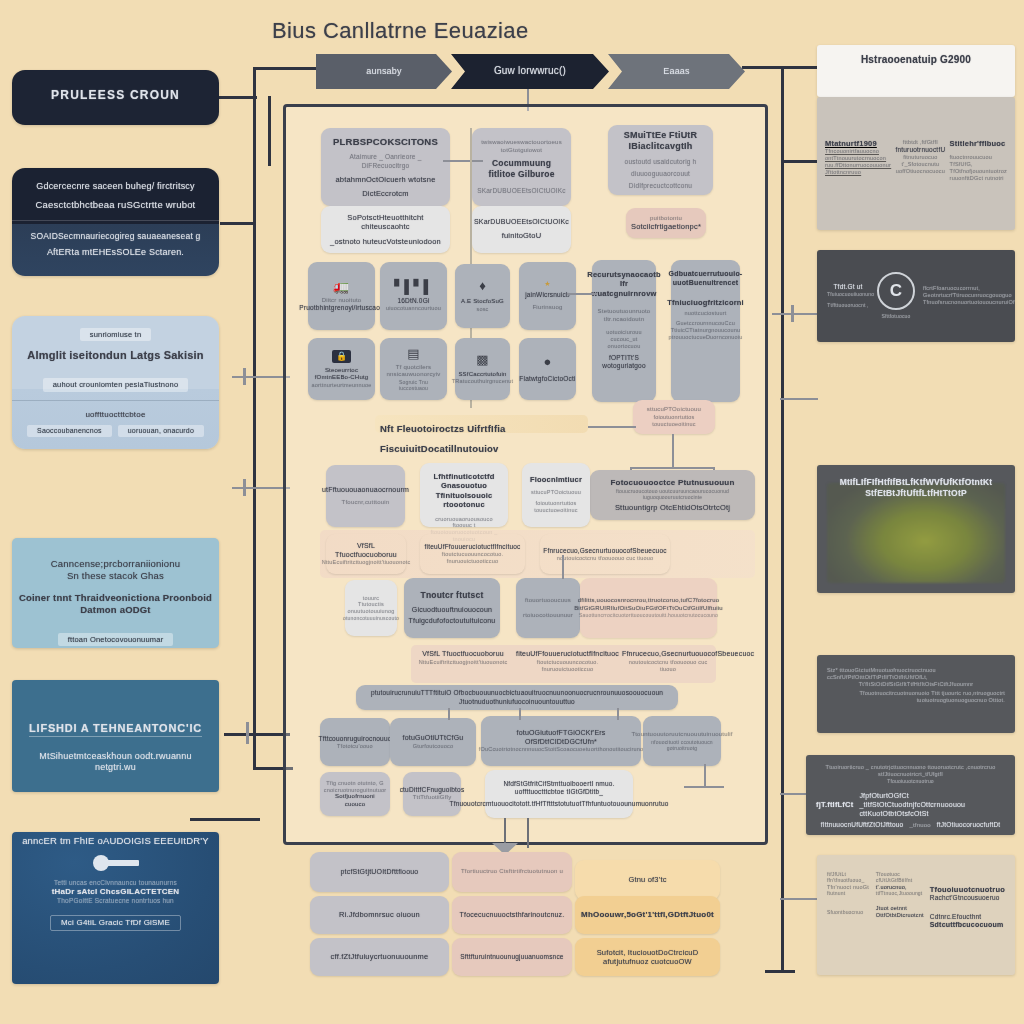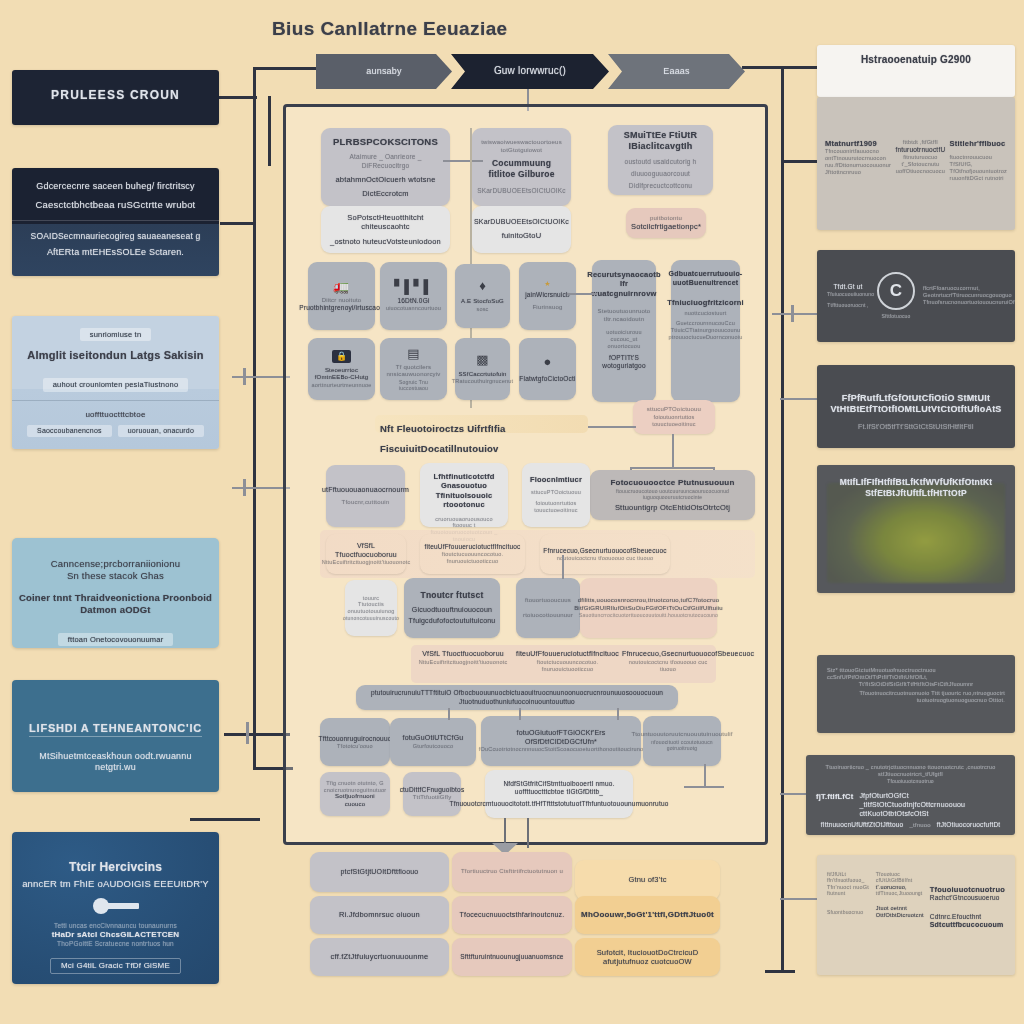--- a/index.html
+++ b/index.html
@@ -22,21 +22,21 @@
   
   .line{position:absolute;background:#2f3340;}
   .line.h{height:3px;}
   .line.v{width:3px;}
   .line.thin{background:#8d8f97;}
   .line.thin.h{height:2px;}
   .line.thin.v{width:2px;}
   .tick{position:absolute;background:#8d8f97;}
 
   
-  .lcard{position:absolute;border-radius:3px;overflow:hidden;
+  .lcard{position:absolute;border-radius:13px;overflow:hidden;
     box-shadow:0 1px 3px rgba(40,35,25,.18);}
   .lcard.dark{background:#1d2434;}
   .lcard.dark2{background:linear-gradient(#1b2232 0%,#1b2232 52%,#2c3e57 52%,#2f4460 100%);}
   .lcard.pale{background:linear-gradient(#c3d2e1 0%,#c3d2e1 55%,#b9cbdd 55%,#b5c8db 100%);}
   .lcard.teal{background:#9dc2d2;}
   .lcard.steel{background:#3d6f8e;}
   .lcard.navy{background:radial-gradient(120% 130% at 30% 20%,#2e5b86 0%,#274e75 55%,#234569 100%);}
   .lcard .pad{padding:10px 14px;text-align:center;}
   .divider{height:1px;background:rgba(255,255,255,.18);}
 
@@ -114,21 +114,21 @@
   <div class="line h" style="left:742px;top:66px;width:44px;"></div>
   <div class="line h" style="left:781px;top:66px;width:36px;"></div>
   <div class="line h" style="left:781px;top:160px;width:36px;"></div>
   <div class="line thin h" style="left:772px;top:313px;width:46px;"></div>
   <div class="tick" style="left:791px;top:305px;width:3px;height:17px;"></div>
   <div class="line thin h" style="left:780px;top:398px;width:38px;"></div>
   <div class="line thin h" style="left:780px;top:793px;width:38px;"></div>
   <div class="line thin h" style="left:780px;top:898px;width:38px;"></div>
   <div class="line h" style="left:765px;top:970px;width:30px;"></div>
 
-  <div style="position:absolute;left:272px;top:17px;font-size:19px;font-weight:700;letter-spacing:.4px;" class="t b">Bius Canllatrne Eeuaziae</div>
+  <div style="position:absolute;left:272px;top:17px;font-size:22px;font-weight:400;letter-spacing:.4px;" class="t b">Bius Canllatrne Eeuaziae</div>
 
   <div class="chev first" style="left:316px;top:54px;width:136px;height:35px;background:#5a5f69;font-size:9px;">
     <span class="t lt">aunsaby</span>
   </div>
   <div class="chev" style="left:451px;top:54px;width:158px;height:35px;background:#1c2230;font-size:10px;">
     <span class="t lt">Guw lorwwruc()</span>
   </div>
   <div class="chev" style="left:608px;top:54px;width:137px;height:35px;background:#6e737b;font-size:9px;">
     <span class="t lt">Eaaas</span>
   </div>
@@ -188,23 +188,20 @@
   <div class="lcard steel" style="left:12px;top:680px;width:207px;height:112px;border-radius:4px;">
     <div class="pad" style="padding:38px 10px 4px;">
       <span class="t lt b underline" style="font-size:11px;letter-spacing:.8px;">LIFSHDI A TEHNEANTONC'IC</span>
     </div>
     <div class="pad" style="padding:10px 10px;">
       <span class="t lt" style="font-size:9px;">MtSihuetmtceaskhoun oodt.rwuannu netgtri.wu</span>
     </div>
   </div>
 
   <div class="lcard navy" style="left:12px;top:832px;width:207px;height:152px;border-radius:4px;">
-    <div class="pad" style="padding:28px 10px 0;">
-      <span class="t lt b" style="font-size:12px;">Ttcir Hercivcins</span>
-    </div>
     <div class="pad" style="padding:3px 8px 8px;">
       <span class="t lt" style="font-size:9.5px;">anncER tm FhIE oAUDOIGIS EEEUItDR'Y</span>
     </div>
     <div class="keyicon"></div>
     <div class="pad" style="padding:8px 10px 2px;">
       <span class="t lt dim" style="font-size:6.5px;">Tetti uncas encCivnnauncu tounaunurns</span>
       <span class="t lt b" style="font-size:8px;">tHaDr sAtcl ChcsGILACTETCEN</span>
       <span class="t lt dim" style="font-size:6.5px;">ThoPGoittE Scratuecne nontrtuos hun</span>
     </div>
     <div class="pad" style="padding:4px 10px;">
@@ -470,21 +467,21 @@
     <span class="t" style="font-size:7.5px;">Sufotcit,  ItuciouotDoCtrcicuD  afutjutufnuoz  cuotcuoOW</span>
   </div>
 
   <div class="rcard white" style="left:817px;top:45px;width:198px;height:52px;">
     <div class="rc-pad" style="text-align:center;padding-top:9px;">
       <span class="t b" style="font-size:10px;">Hstraooenatuip G2900</span>
     </div>
   </div>
   <div class="rcard body" style="left:817px;top:97px;width:198px;height:133px;">
     <div style="display:flex;gap:4px;padding:42px 8px 0;">
-      <div style="flex:1;">
+      <div style="flex:1;text-decoration:underline;">
         <span class="t b" style="font-size:7.5px;">Mtatnurtf1909</span>
         <span class="t dim" style="font-size:5.5px;">Tfncouonirtfauuocno</span>
         <span class="t dim" style="font-size:5.5px;">ontTtnouurutocrnuocon</span>
         <span class="t dim" style="font-size:5.5px;">ruu.ffDttonurruocouuonur</span>
         <span class="t dim" style="font-size:5.5px;">Jfttottncnruuo</span>
       </div>
       <div style="flex:1;text-align:center;">
         <span class="t dim" style="font-size:5.5px;">fttbtdt ,ftfGtffI</span>
         <span class="t" style="font-size:6.5px;">fnturuotrnuoctfU</span>
         <span class="t dim" style="font-size:5.5px;">fitnuturuocuo</span>
@@ -512,47 +509,41 @@
         <span class="t lt dim" style="font-size:5px;margin-top:3px;">Sfttfotuocuo</span>
       </div>
       <div style="flex:1;">
         <span class="t lt dim" style="font-size:5.5px;">ffcrtFfoaruocucorrnut,</span>
         <span class="t lt dim" style="font-size:5.5px;">GeotnrtucrfTtiruocunruocgouoguo</span>
         <span class="t lt dim" style="font-size:5.5px;">TfnuofsrucnonuortuotououcnuruiOfOtouo</span>
       </div>
     </div>
   </div>
 
-  <div class="rcard charcoal" style="left:817px;top:365px;width:198px;height:83px;">
-    <div class="rc-pad" style="text-align:center;padding-top:28px;">
-      <span class="t lt b" style="font-size:9px;">FfPfRutfLtfGfOtUtCfiOtiO  StMtUIt VtHtBtEtfTtOtfIOMtLUtVtCtOtftUfIoAtS</span>
-      <span class="t lt dim" style="font-size:7px;margin-top:7px;">Ft.IfSt'Ot5tfTt'SttGtCtStUtSfHtfItFtiI</span>
-    </div>
-  </div>
 
   <div class="rcard charcoal2" style="left:817px;top:465px;width:198px;height:128px;">
     <div class="photo" style="left:10px;top:18px;width:178px;height:100px;"></div>
     <div style="position:relative;padding:12px 10px;text-align:center;">
       <span class="t lt b" style="font-size:8.5px;">MtIfLIfFIfHtfIfBtLfKtfWVfUfKtfOtntKt   StfEtBtJftUftfLtfHtTtOtP</span>
     </div>
   </div>
 
   <div class="rcard charcoal2" style="left:817px;top:655px;width:198px;height:78px;">
     <div class="rc-pad" style="padding:12px 10px;">
       <span class="t lt dim" style="font-size:5.5px;">Stz*  tttouoGtctutMnuotuofnuoctruoctnuou  ccSnfUfPtfOtttOtfTtPtfIfTtOtfItUftfOfLt,</span>
       <span class="t lt dim" style="font-size:5.5px;text-align:center;">Tt'fItStOtDtfStGtfItTtfHtfItOtsFtCtftJfuoumnr</span>
       <span class="t lt dim" style="font-size:5.5px;text-align:right;margin-top:2px;">Tfouotnuocitrcuotnuonuoio   Tttt  tjuourtc ruo,ntruoguoctrt  tuoiuotruogtuonuoguocnuo  Otttot.</span>
     </div>
   </div>
 
   <div class="rcard charcoal2" style="left:806px;top:755px;width:209px;height:80px;">
     <div class="rc-pad" style="padding:9px 10px;">
       <span class="t lt dim" style="font-size:5.5px;text-align:center;">Ttuoiruorticruo   _ cnutotrjcttuocnnuono  ttouoruotcrutc ,cnuotrcruo  stfJtiuocnuotrtcrt_tfUfgtfI</span>
       <span class="t lt dim" style="font-size:5px;text-align:center;">Tfouoiuuotcnuotruo</span>
-      <div style="display:flex;gap:6px;margin-top:8px;">
+      <div style="display:flex;align-items:center;gap:6px;margin-top:8px;">
         <span class="t lt b" style="font-size:7.5px;">fjT.ftIfLfCt</span>
         <span class="t lt" style="font-size:7px;">JfpfOturtOGfCt  _tItfStOtCtuodtnjfcOttcrnuoouou  cttKuotOtbtOtsfcOtSt</span>
       </div>
       <div style="display:flex;align-items:center;gap:6px;justify-content:center;margin-top:3px;">
         <span class="t lt" style="font-size:6.5px;">fIttnuuocnUfUftfZtOtJfttouo</span>
         <span class="t lt dim" style="font-size:6px;">_tfnuoo</span>
         <span class="t lt" style="font-size:6.5px;">ftJtOtiuocoruocfuftDt</span>
       </div>
     </div>
   </div>

